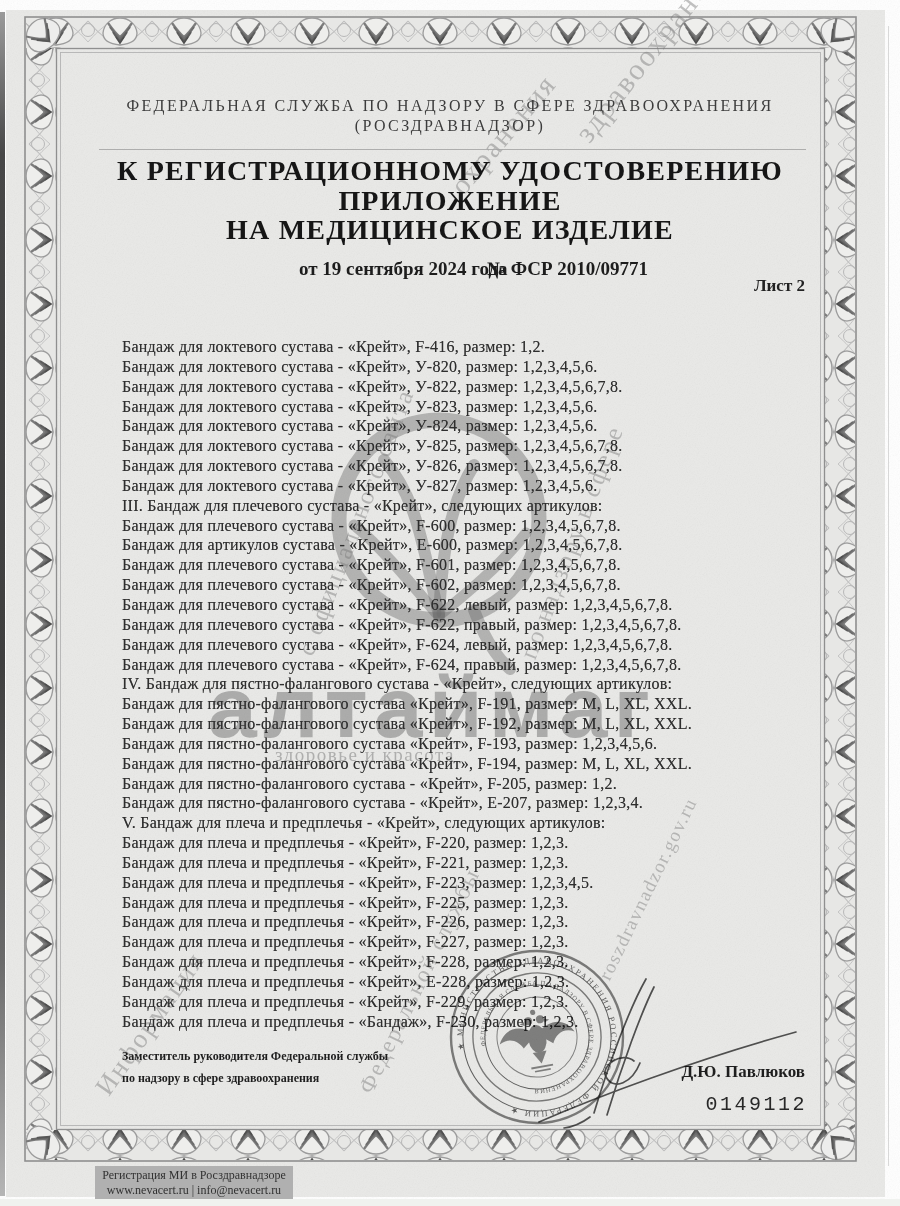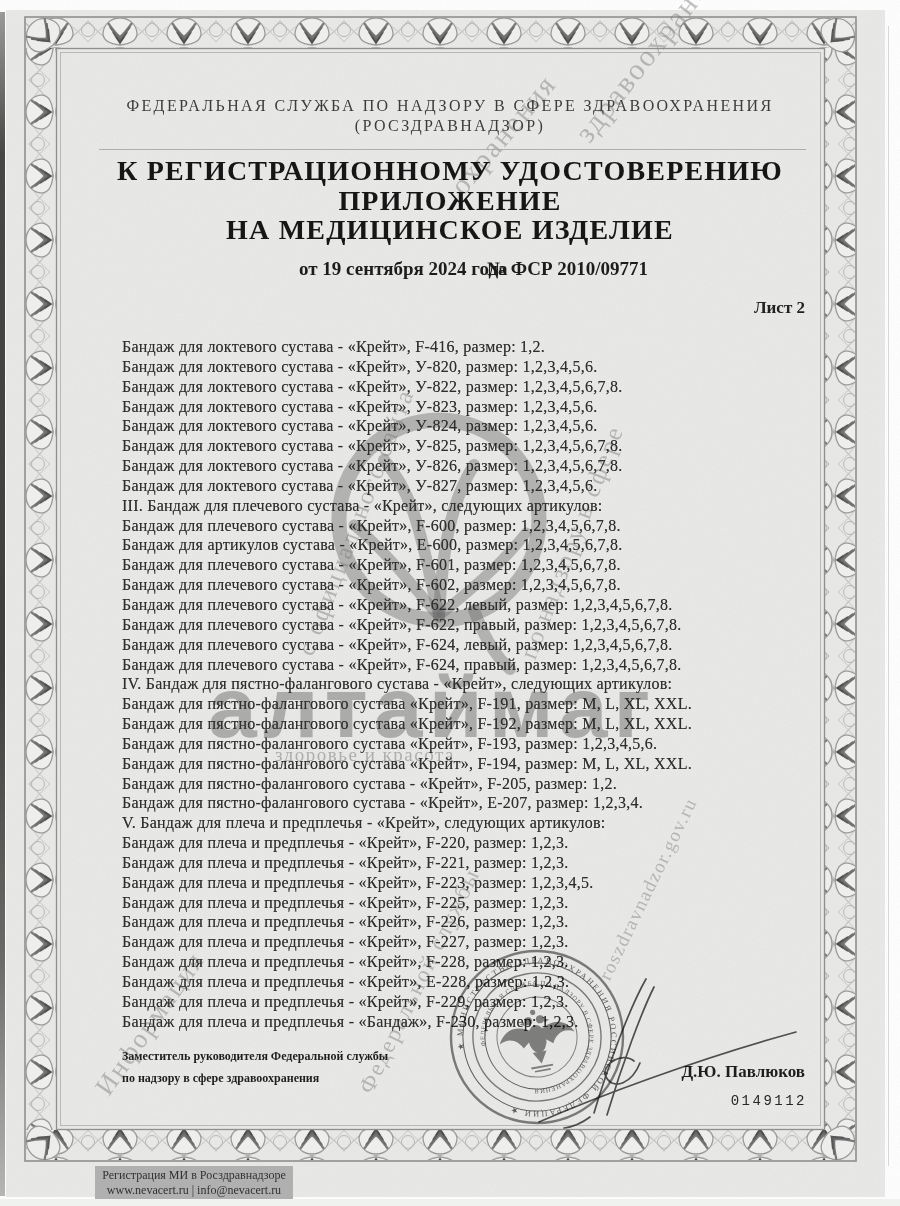--- a/index.html
+++ b/index.html
@@ -15,31 +15,31 @@
   .frame-svg{position:absolute;left:24px;top:16px;}
   
   .hdr{position:absolute;left:56px;right:56px;top:96px;text-align:center;color:#3c3c3c;}
   .agency{font-size:16px;letter-spacing:2.4px;line-height:20px;white-space:nowrap;}
   .divider{position:absolute;left:99px;right:94px;top:149px;border-top:1px solid #a3a3a3;opacity:.85;}
   .titles{position:absolute;left:56px;right:56px;top:156px;text-align:center;color:#161616;
           font-weight:bold;font-size:28px;line-height:29.5px;letter-spacing:1.2px;}
   .dateline{position:absolute;top:258px;left:0;width:100%;font-weight:bold;font-size:19px;color:#1d1d1d;}
   .dateline .dt{position:absolute;left:299px;white-space:nowrap;}
   .dateline .num{position:absolute;left:487px;white-space:nowrap;}
-  .sheet{position:absolute;top:298px;right:95px;font-weight:bold;font-size:17px;color:#222;}
+  .sheet{position:absolute;top:276px;right:95px;font-weight:bold;font-size:17px;color:#222;}
   
   .doc-lines{position:absolute;left:122px;top:337px;right:60px;color:#2e2e2e;}
   .doc-line{font-size:16px;line-height:19.85px;white-space:nowrap;letter-spacing:.25px;
             text-shadow:0 0 .5px rgba(46,46,46,.55);}
   
   .sig-titles{position:absolute;left:122px;top:1046px;font-weight:bold;font-size:12px;
               line-height:21.5px;color:#1e1e1e;}
   .sig-name{position:absolute;right:95px;top:1062px;font-weight:bold;font-size:17px;color:#1e1e1e;}
   .serial{position:absolute;right:93px;top:1093px;font-family:"Liberation Mono",monospace;
-          font-size:14px;letter-spacing:2.5px;color:#272727;}
+          font-size:20px;letter-spacing:2.5px;color:#272727;}
   
   .wm{position:absolute;color:rgba(120,120,120,.45);white-space:nowrap;pointer-events:none;}
   .wm-f0{left:430px;top:118px;font-size:29px;letter-spacing:2px;transform:rotate(-50deg);}
   .wm-f1{left:568px;top:128px;font-size:30px;letter-spacing:2px;transform:rotate(-52deg);transform-origin:left top;}
   .wm-f2{left:214px;top:508px;font-size:25px;letter-spacing:2.5px;transform:rotate(-69deg);}
   .wm-f3{left:448px;top:528px;font-size:25px;letter-spacing:2.5px;transform:rotate(-69deg);}
   .wm-f4{left:66px;top:1008px;font-size:27px;letter-spacing:2px;transform:rotate(-55deg);}
   .wm-f5{left:296px;top:968px;font-size:23px;letter-spacing:2px;transform:rotate(-64deg);}
   .wm-f6{left:548px;top:878px;font-size:19px;letter-spacing:1.5px;transform:rotate(-64deg);}
   .wm-brand{left:208px;top:658px;font-family:"Liberation Sans",sans-serif;font-weight:bold;

